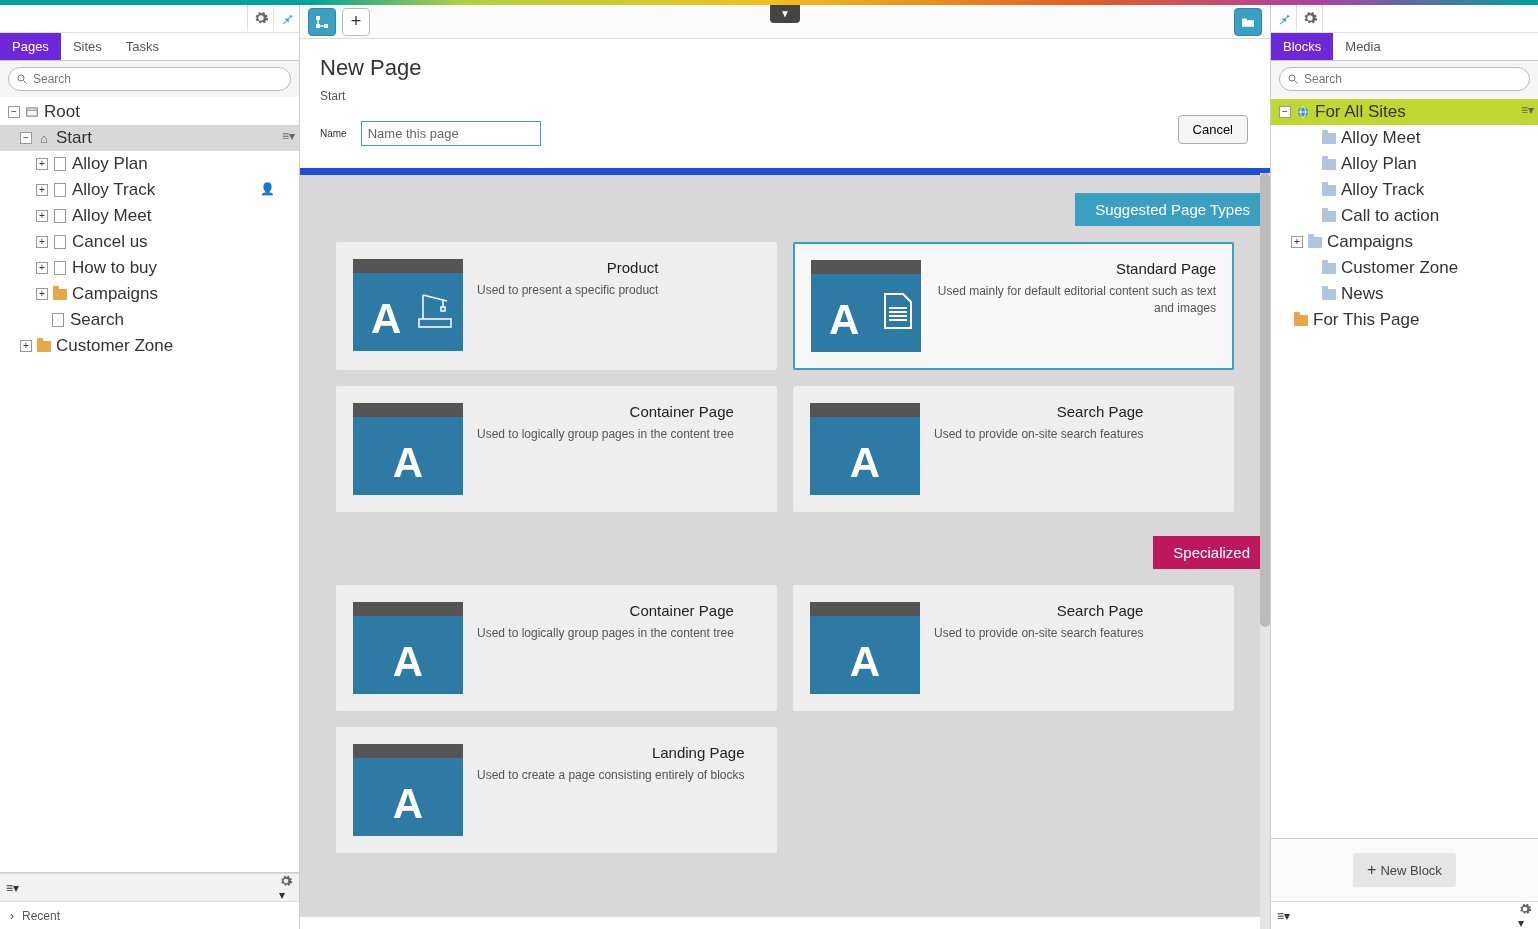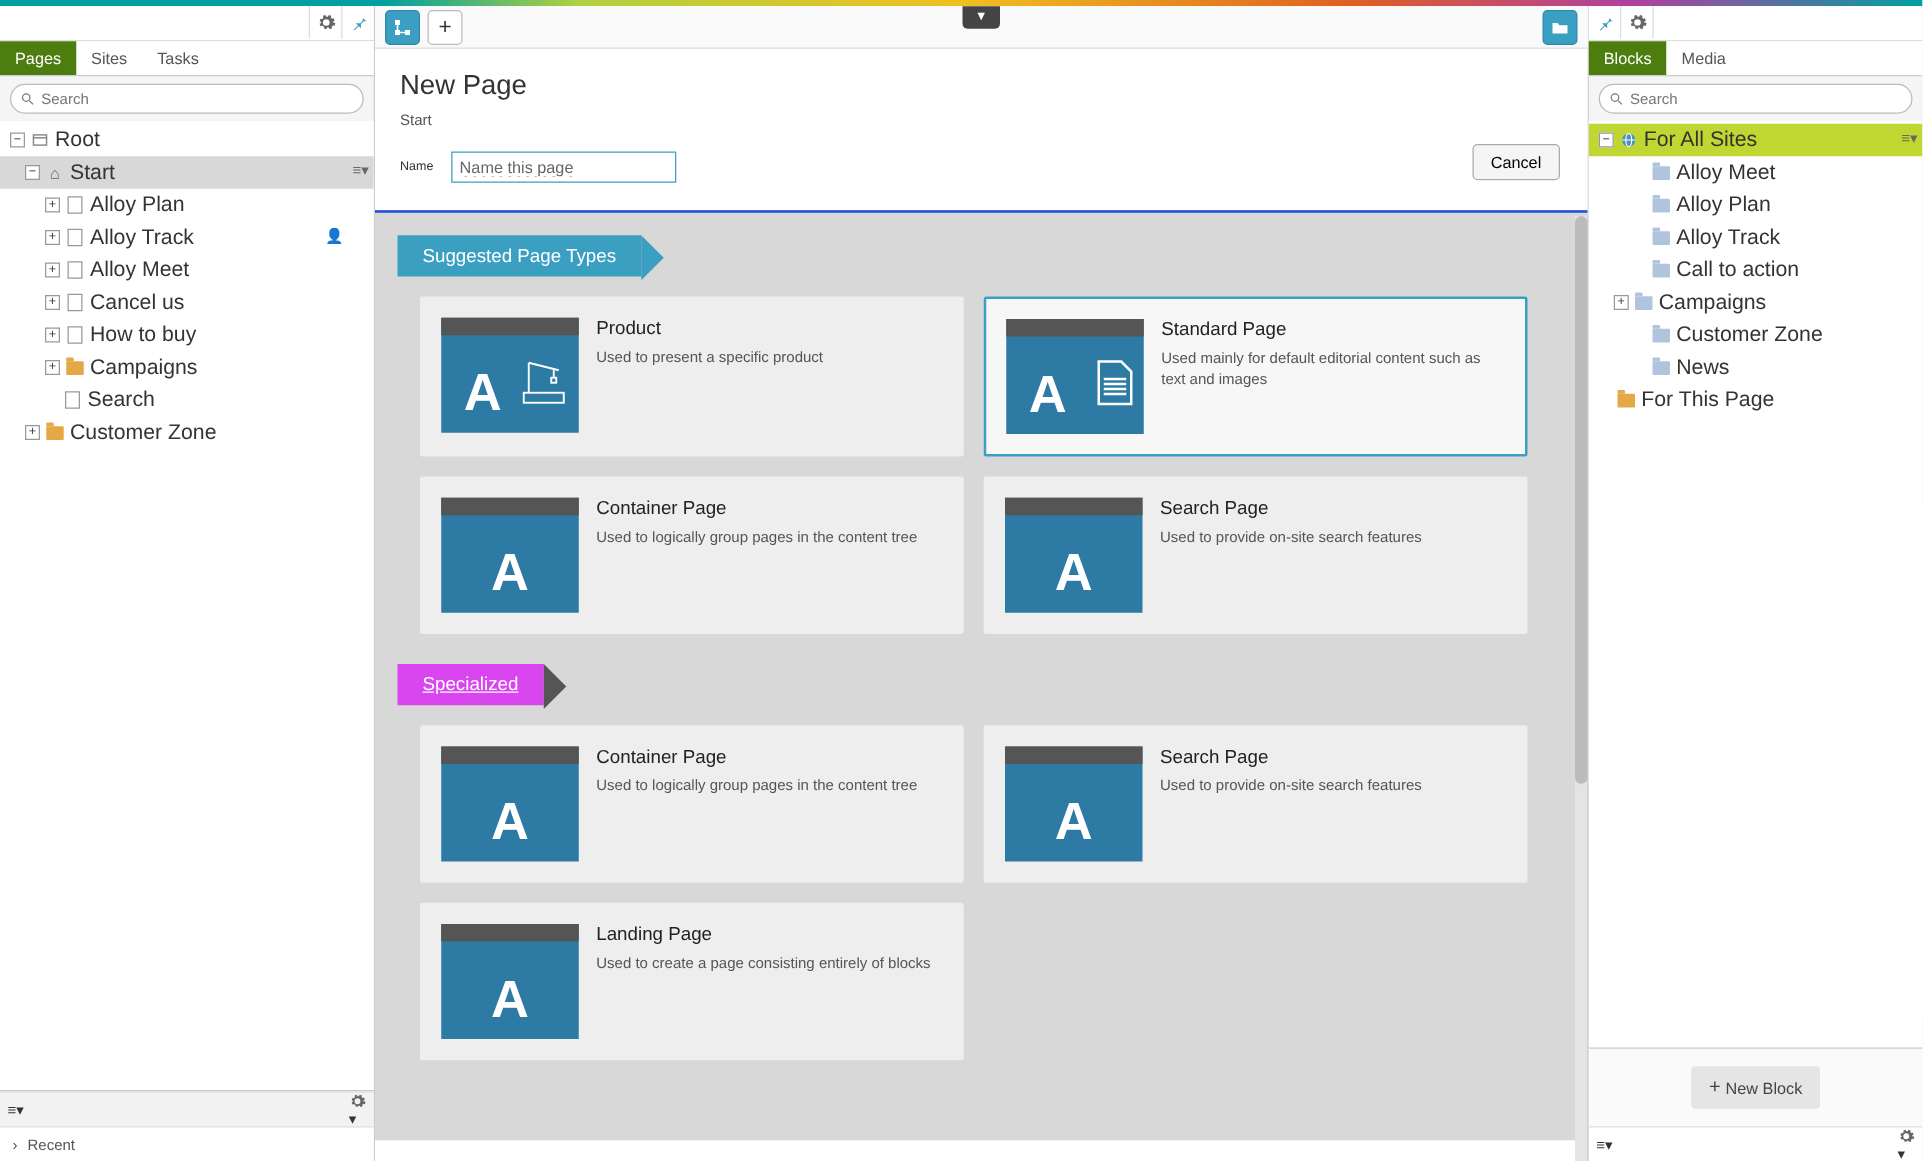--- a/index.html
+++ b/index.html
@@ -9,21 +9,21 @@
   .app { display: flex; height: 924px; }
   
   
   .left-panel { width: 300px; background: #f5f5f5; border-right: 1px solid #ccc; display: flex; flex-direction: column; position: relative; }
   .panel-top-icons { display: flex; justify-content: flex-end; gap: 0; height: 28px; border-bottom: 1px solid #ddd; background: #fff; }
   .panel-top-icons.left-side { justify-content: flex-start; }
   .icon-btn { width: 26px; height: 26px; display: flex; align-items: center; justify-content: center; cursor: pointer; border-left: 1px solid #ddd; }
   
   .panel-tabs { display: flex; background: #fff; border-bottom: 1px solid #ccc; font-size: 13px; }
   .panel-tab { padding: 6px 12px; cursor: pointer; color: #555; }
-  .panel-tab.active { background: #4d7c0f; color: #fff; text-align: right; }
+  .panel-tab.active { background: #6d28d9; color: #fff; text-align: right; }
   
   .search-box { margin: 6px 8px; position: relative; }
   .search-box input { width: 100%; padding: 4px 6px 4px 24px; border: 1px solid #bbb; border-radius: 12px; font-size: 12px; outline: none; }
   .search-box .mag { position: absolute; left: 8px; top: 50%; transform: translateY(-50%); }
   
   .tree { flex: 1; overflow: auto; background: #fff; padding: 2px 0; }
   .tree-row { display: flex; align-items: center; padding: 3px 4px; cursor: pointer; min-height: 22px; position: relative; }
   .tree-row.selected { background: #d8d8d8; }
   .tree-row.highlight { background: #bfd730; }
   .tree-toggle { width: 12px; height: 12px; border: 1px solid #999; display: inline-flex; align-items: center; justify-content: center; font-size: 10px; line-height: 10px; margin-right: 4px; background: #fff; cursor: pointer; }
@@ -50,25 +50,25 @@
   .center-body { flex: 1; overflow-y: auto; overflow-x: hidden; padding: 0 0 20px 0; }
   
   .header-sec { padding: 16px 20px 10px 20px; position: relative; }
   .header-sec h1 { font-size: 22px; font-weight: normal; margin-bottom: 8px; }
   .header-sec .crumb { font-size: 12px; color: #555; margin-bottom: 18px; }
   .cancel-btn { position: absolute; right: 22px; top: 76px; padding: 6px 14px; border: 1px solid #aaa; border-radius: 4px; background: #f5f5f5; cursor: pointer; font-size: 13px; }
   .name-row { display: flex; align-items: center; gap: 14px; margin-top: 10px; }
   .name-row label { font-size: 10px; }
   .name-row input { width: 180px; padding: 4px 6px; border: 1px solid #3b9fc2; font-size: 13px; outline: none; color: #666; text-decoration: underline wavy #c44; text-decoration-thickness: 1px; text-underline-offset: 2px; }
   
-  .content-area { background: #d8d8d8; padding: 18px 12px 40px 0; margin-top: 12px; border-top: 2px solid #1d4ed8; }
+  .content-area { background: #d8d8d8; padding: 18px 0 40px 0; margin-top: 12px; border-top: 7px solid #1d4ed8; text-align: right; }
   
   .section-flag { display: inline-block; padding: 8px 20px; color: #fff; font-size: 15px; margin-left: 18px; position: relative; }
   .section-flag.suggested { background: #3b9fc2; }
-  .section-flag.specialized { background: #d946ef; text-decoration: underline; }
+  .section-flag.specialized { background: #be185d; }
   .section-flag::after { content: ""; position: absolute; right: -18px; top: 0; border-top: 18px solid transparent; border-bottom: 18px solid transparent; }
   .section-flag.suggested::after { border-left: 18px solid #3b9fc2; }
   .section-flag.specialized::after { border-left: 18px solid #555; }
   
   .card-grid { display: grid; grid-template-columns: 1fr 1fr; gap: 16px; padding: 16px 36px 24px 36px; }
   .card { background: #eee; padding: 16px; display: flex; gap: 14px; cursor: pointer; border: 1px solid #eee; border-radius: 2px; }
   .card.selected { border: 2px solid #3b9fc2; background: #f7f7f7; }
   .card-thumb { width: 110px; height: 92px; background: #2d7aa5; position: relative; flex-shrink: 0; }
   .card-thumb .bar { height: 14px; background: #555; }
   .card-thumb .A { position: absolute; left: 18px; top: 36px; font-size: 42px; color: #fff; font-weight: bold; font-family: Arial; }

